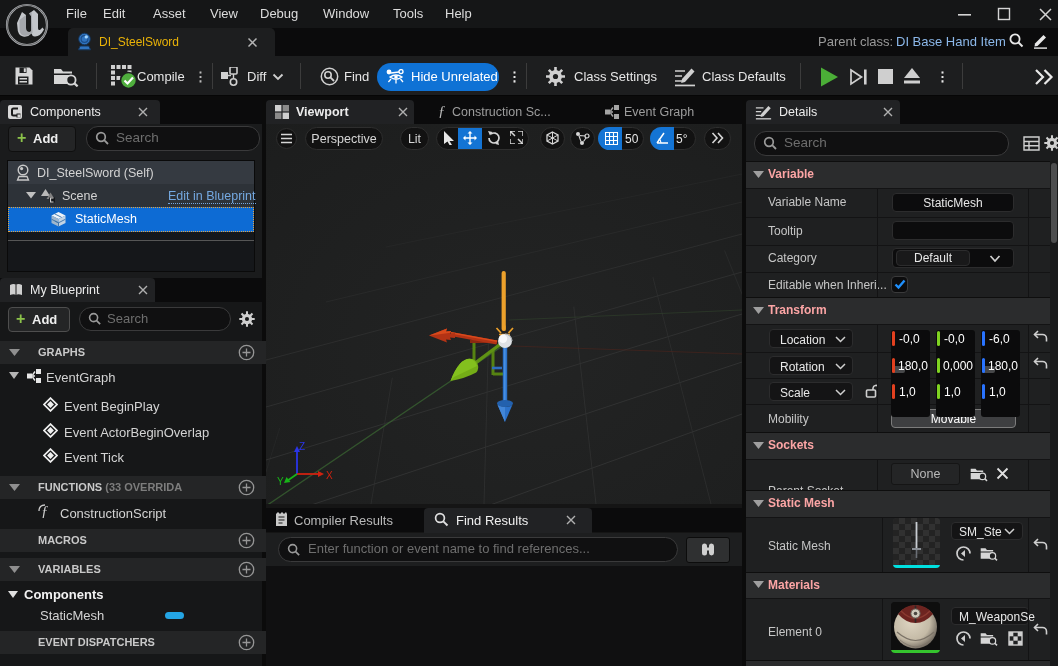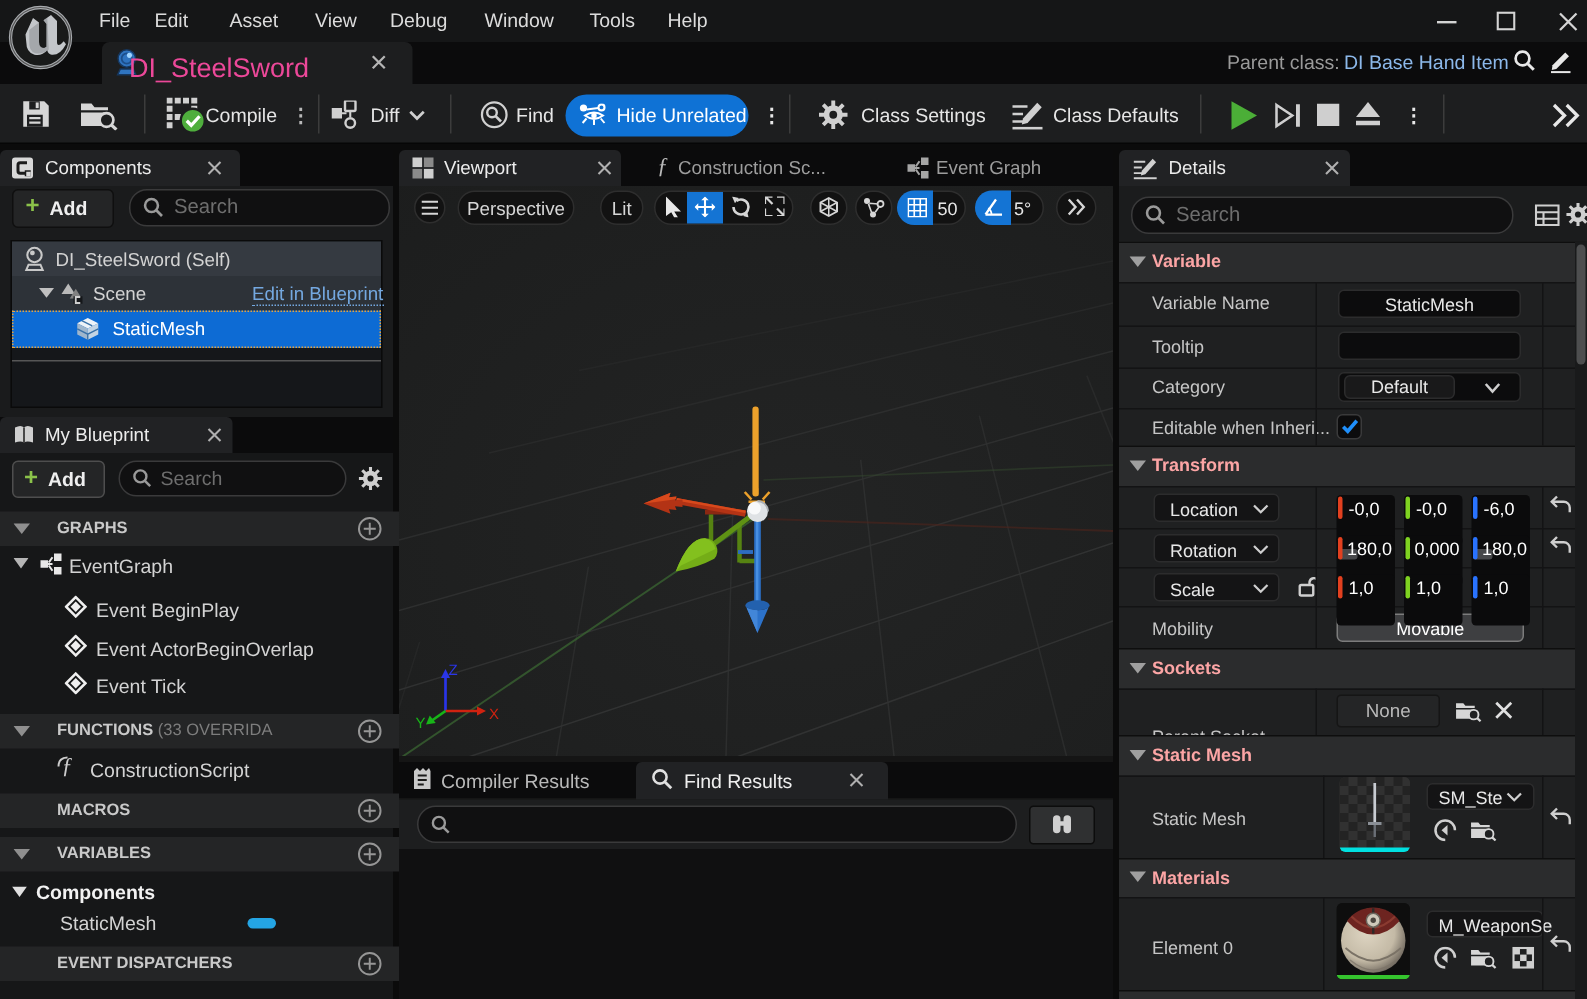--- a/index.html
+++ b/index.html
@@ -68,21 +68,21 @@
   </svg>
   <div id="tabrow"></div>
   <div id="assettab"></div>
 
   <svg class="abs" style="left:76px;top:32px;" width="17" height="20" viewBox="0 0 17 20">
     <circle cx="8.5" cy="7" r="5.8" fill="#2f74c0" stroke="#16365c" stroke-width="1"></circle>
     <circle cx="8.5" cy="7" r="3.4" fill="none" stroke="#1c4e8a" stroke-width="1.2"></circle>
     <circle cx="10.3" cy="4.9" r="1.7" fill="#9fd4ff"></circle>
     <path d="M4.2 14 h8.6 l1.8 3.8 h-12.2 z" fill="#2f74c0" stroke="#16365c" stroke-width="1"></path>
   </svg>
-  <div class="abs" style="left:86px;top:35px;font-size:18px;color:#ec4899;">DI_SteelSword</div>
+  <div class="abs" style="left:99px;top:35px;font-size:12px;color:#eab308;">DI_SteelSword</div>
   <div class="abs" style="left:247px;top:34px;">
     <svg width="11" height="11" viewBox="0 0 11 11">
         <path d="M1.5 1.5 L9.5 9.5 M9.5 1.5 L1.5 9.5" stroke="#b5b5b5" stroke-width="1.5"></path>
       </svg>
   </div>
   <div class="abs" style="left:818px;top:34px;font-size:13px;color:#9a9a9a;">Parent class:</div>
   <div class="abs" style="left:896px;top:34px;font-size:13px;color:#8cb8ea;">DI Base Hand Item</div>
   <svg class="abs" style="left:1008px;top:32px;" width="17" height="17" viewBox="0 0 17 17">
     <circle cx="7" cy="7" r="4.6" fill="none" stroke="#e8e8e8" stroke-width="1.8"></circle>
     <path d="M10.5 10.5 L14.5 14.5" stroke="#e8e8e8" stroke-width="2"></path>
@@ -286,21 +286,21 @@
       <circle cx="10.5" cy="10.5" r="2.4" fill="#161718"></circle>
     </svg>
 
     <div class="sechead" style="top:241px;height:23px;">
         <span style="position:absolute;left:38px;top:5px;">GRAPHS</span>
       </div>
     <svg class="abs" style="left:9px;top:248px;" width="11" height="9" viewBox="0 0 11 9">
         <path d="M0 1 h11 L5.5 8 z" fill="#8f8f8f"></path>
       </svg>
     <div class="sechead" style="top:376px;height:23px;">
-        <span style="position:absolute;left:38px;top:5px;">FUNCTIONS <span style="color:#7d7d7d;font-weight:normal;">(33 OVERRIDA</span></span>
+        <span style="position:absolute;left:38px;top:5px;">FUNCTIONS <span style="color:#7d7d7d;font-weight:bold;">(33 OVERRIDA</span></span>
       </div>
     <svg class="abs" style="left:9px;top:383px;" width="11" height="9" viewBox="0 0 11 9">
         <path d="M0 1 h11 L5.5 8 z" fill="#8f8f8f"></path>
       </svg>
     <div class="sechead" style="top:429px;height:23px;">
         <span style="position:absolute;left:38px;top:5px;">MACROS</span>
       </div>
     <div class="sechead" style="top:458px;height:23px;text-align:center;">
         <span style="position:absolute;left:38px;top:5px;">VARIABLES</span>
       </div>
@@ -371,21 +371,21 @@
   <div id="centercol">
 
     <div class="ptabrow" style="left:0;top:0;width:476px;"></div>
     <div class="ptab" style="left:0;width:148px;"></div>
     <svg class="abs" style="left:8px;top:4px;" width="16" height="16" viewBox="0 0 16 16">
       <rect x="1" y="1" width="6.4" height="6.4" fill="#cfcfcf"></rect>
         <rect x="8.6" y="1" width="6.4" height="6.4" fill="#8a8a8a"></rect>
       <rect x="1" y="8.6" width="6.4" height="6.4" fill="#8a8a8a"></rect>
         <rect x="8.6" y="8.6" width="6.4" height="6.4" fill="#cfcfcf"></rect>
     </svg>
-    <div class="abs" style="left:30px;top:5px;font-size:12.5px;color:#ececec;">Viewport</div>
+    <div class="abs" style="left:30px;top:5px;font-size:12.5px;color:#ececec;font-weight:bold;">Viewport</div>
     <svg class="abs" style="left:132px;top:7px;" width="10" height="10" viewBox="0 0 10 10">
         <path d="M1 1 L9 9 M9 1 L1 9" stroke="#b0b0b0" stroke-width="1.4"></path>
       </svg>
     <div class="abs" style="left:172px;top:3px;font-size:15px;color:#b9b9b9;font-style:italic;font-family:'Liberation Serif',serif;">ƒ</div>
     <div class="abs" style="left:186px;top:5px;font-size:12.5px;color:#9d9d9d;">Construction Sc...</div>
     <svg class="abs" style="left:338px;top:4px;" width="16" height="16" viewBox="0 0 16 16">
       <rect x="1" y="5.5" width="5" height="5" fill="#a5a5a5"></rect>
         <rect x="10" y="1" width="5" height="5" fill="#a5a5a5"></rect>
         <rect x="10" y="10" width="5" height="5" fill="#a5a5a5"></rect>
       <path d="M6 8 h3 M9 3.5 L6.5 7 M9 12.5 L6.5 9" stroke="#a5a5a5" stroke-width="1.4"></path>
@@ -542,20 +542,21 @@
     <div class="abs" style="left:190px;top:413px;font-size:13px;color:#efefef;">Find Results</div>
     <svg class="abs" style="left:300px;top:415px;" width="10" height="10" viewBox="0 0 10 10">
         <path d="M1 1 L9 9 M9 1 L1 9" stroke="#b0b0b0" stroke-width="1.4"></path>
       </svg>
     <div class="abs" style="left:0px;top:433px;width:476px;height:33px;background:#1d1e1f;"></div>
     <div class="searchbox" style="left:12px;top:437px;width:400px;height:25px;border-radius:13px;"></div>
     <svg class="abs" style="left:21px;top:443px;" width="14" height="14" viewBox="0 0 15 15">
         <circle cx="6" cy="6" r="4.3" fill="none" stroke="#9a9a9a" stroke-width="1.7"></circle>
         <path d="M9.2 9.2 L13 13" stroke="#9a9a9a" stroke-width="1.8"></path>
       </svg>
+    <div class="abs" style="left:42px;top:441px;font-size:13px;color:#6e6e6e;">Enter function or event name to find references...</div>
     <div class="abs" style="left:420px;top:437px;width:44px;height:26px;background:#2f3031;border:1px solid #0c0c0c;border-radius:3px;"></div>
     <svg class="abs" style="left:434px;top:442px;" width="16" height="15" viewBox="0 0 16 15">
       <path d="M2 4 a2.5 2.5 0 0 1 5 0 v7 a2.5 2.5 0 0 1 -5 0 z" fill="#d0d0d0"></path>
       <path d="M9 4 a2.5 2.5 0 0 1 5 0 v7 a2.5 2.5 0 0 1 -5 0 z" fill="#d0d0d0"></path>
       <rect x="6.5" y="5.5" width="3" height="3" fill="#d0d0d0"></rect>
     </svg>
     <div class="abs" style="left:0px;top:466px;width:476px;height:100px;background:#101011;"></div>
   </div>
   <div id="rightcol">
     <div class="ptabrow" style="left:0;top:0;width:312px;"></div>

